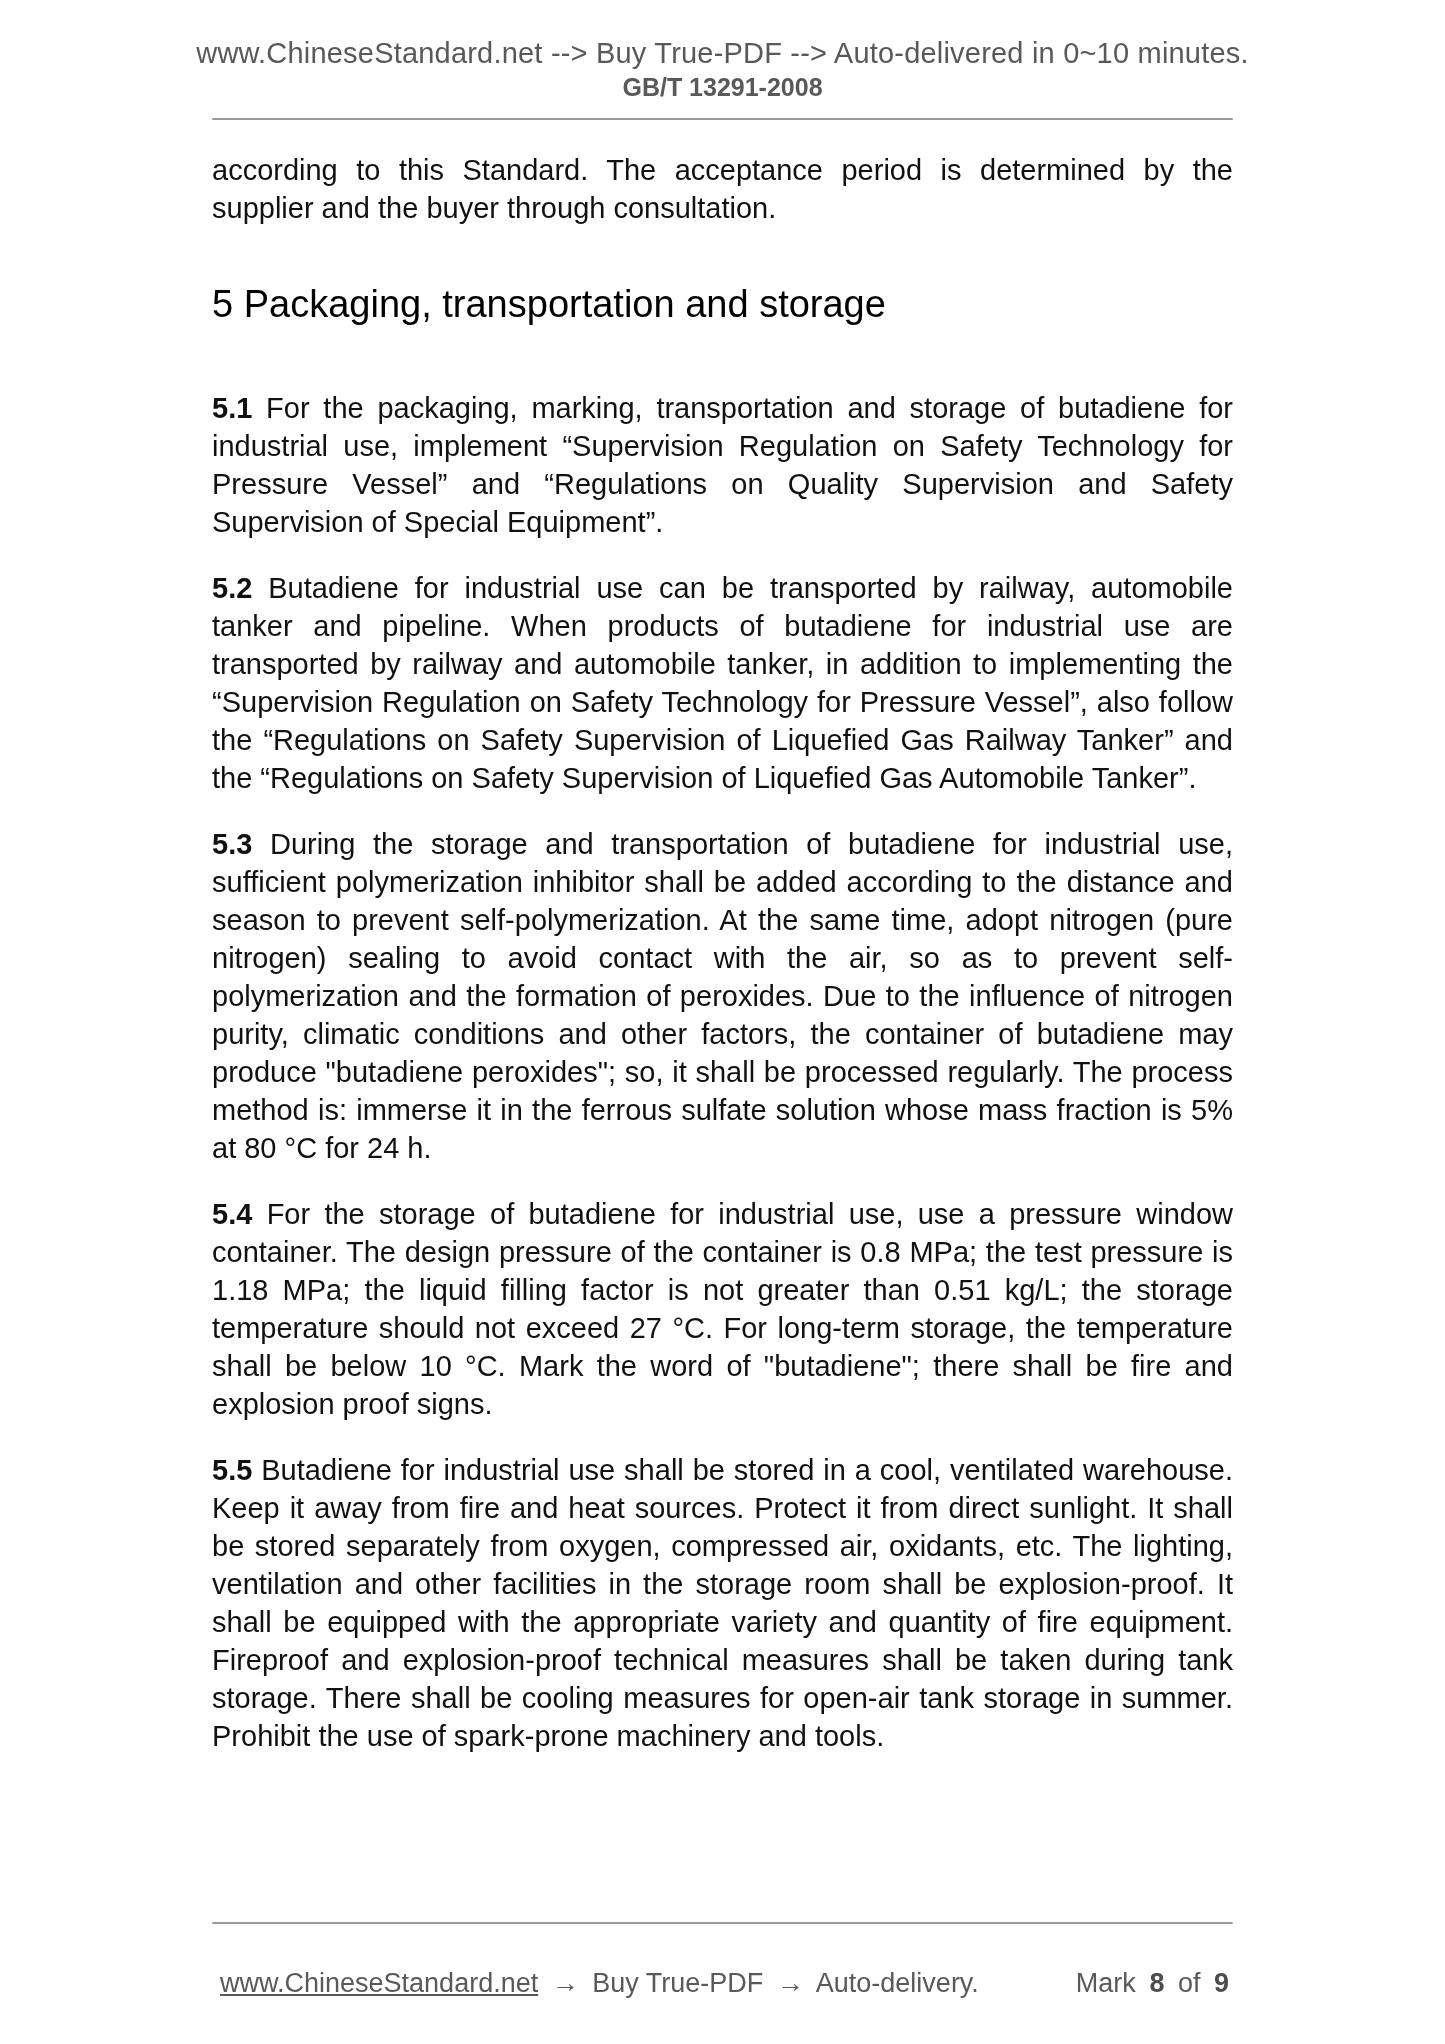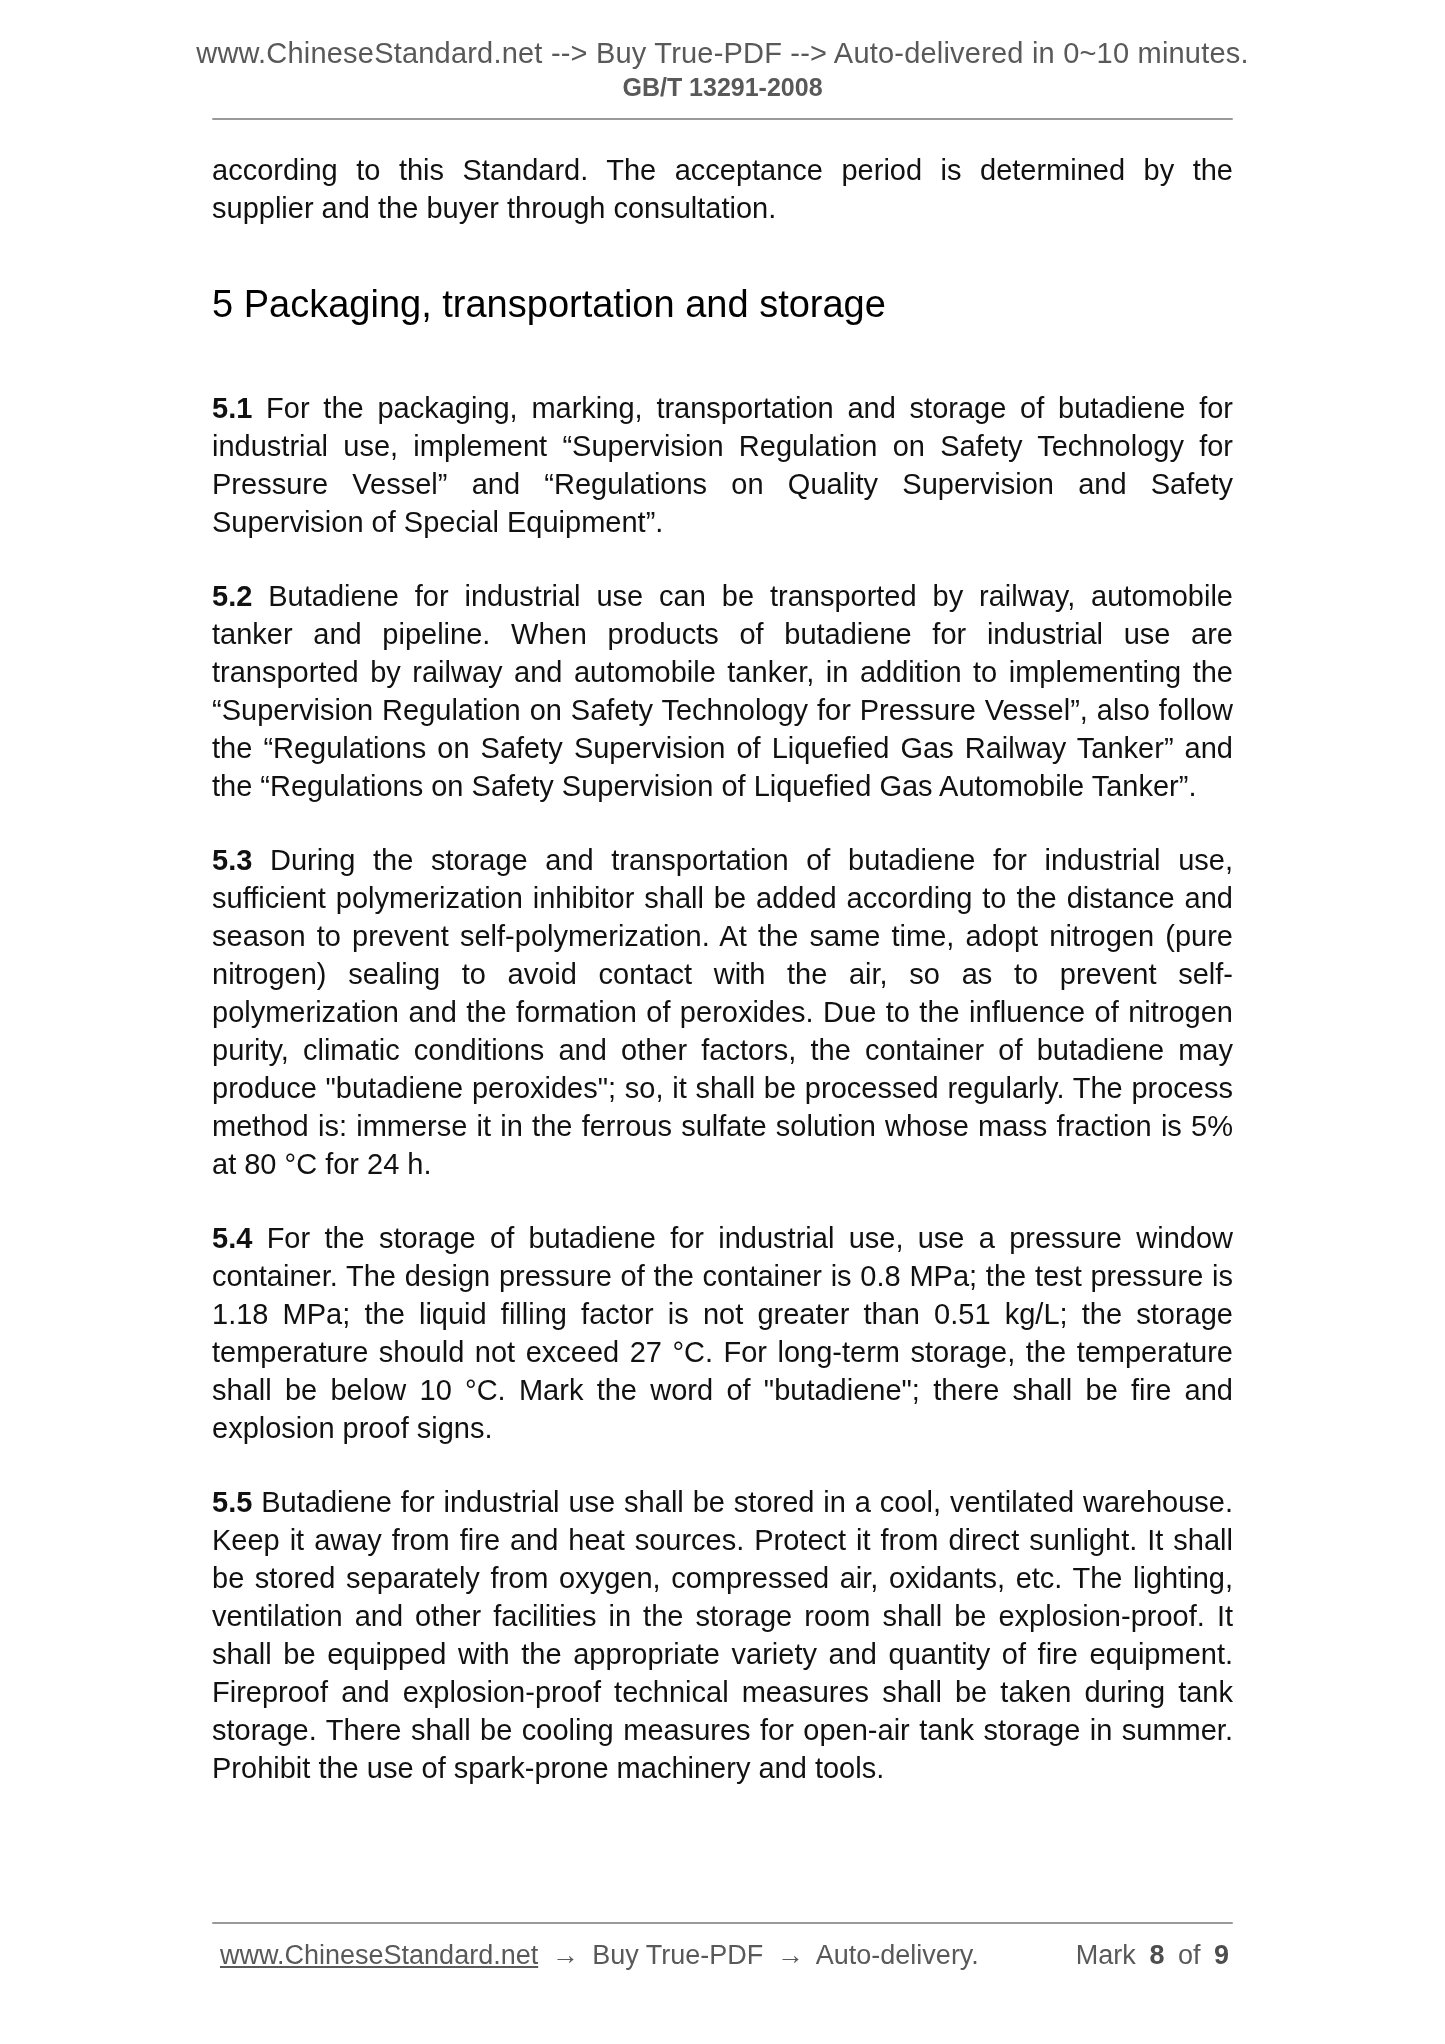--- a/index.html
+++ b/index.html
@@ -47,28 +47,28 @@
   }
   .para { text-align: justify; text-justify: inter-word; }
   .intro { margin-top: 31px; }
   .section-heading {
     margin-top: 54px;
     font-size: 38px;
     line-height: 46px;
     font-weight: normal;
     color: #000000;
   }
-  .clause { margin-top: 36px; }
+  .clause { margin-top: 28px; }
   .section-heading + .clause { margin-top: 62px; }
   .cnum { font-weight: bold; }
 
   
   .footer { position: absolute; left: 0; right: 0; top: 1922px; }
   .footer-row {
-    margin: 14px 216px 0 220px;
+    margin: 42px 216px 0 220px;
     display: flex;
     justify-content: space-between;
     align-items: baseline;
     font-size: 27px;
     line-height: 34px;
     color: #595959;
   }
   .footer-left span, .footer-left a { margin-right: 6px; }
   .footer-link { color: #595959; text-decoration: underline; cursor: pointer; }
   .footer-right span, .footer-right b { margin-left: 6px; }

